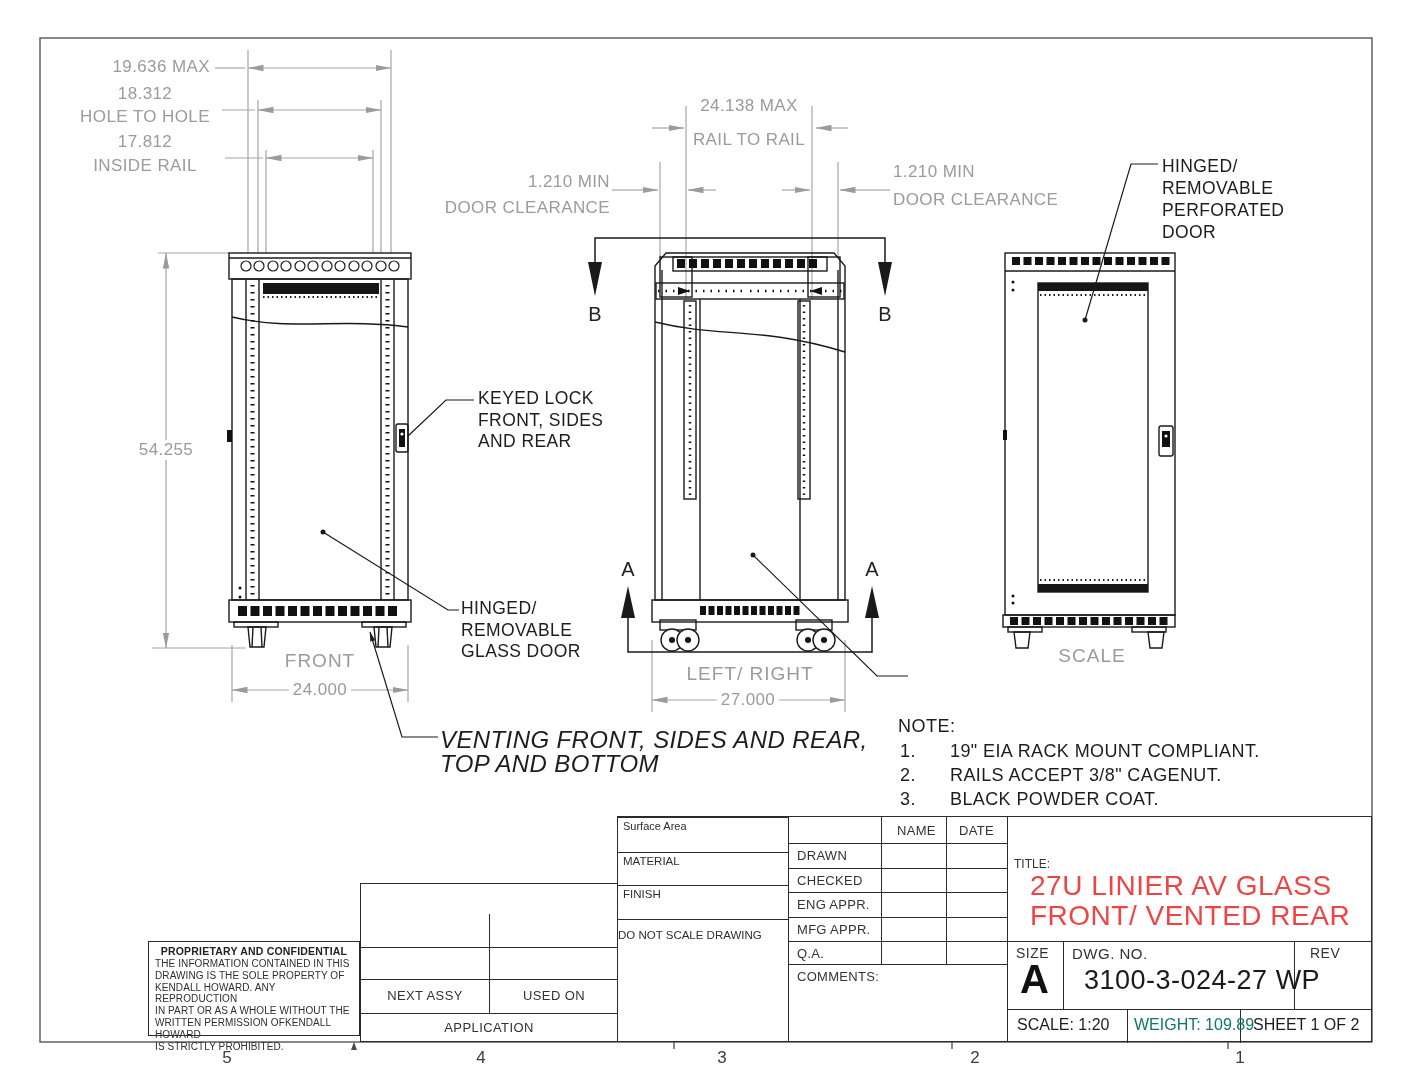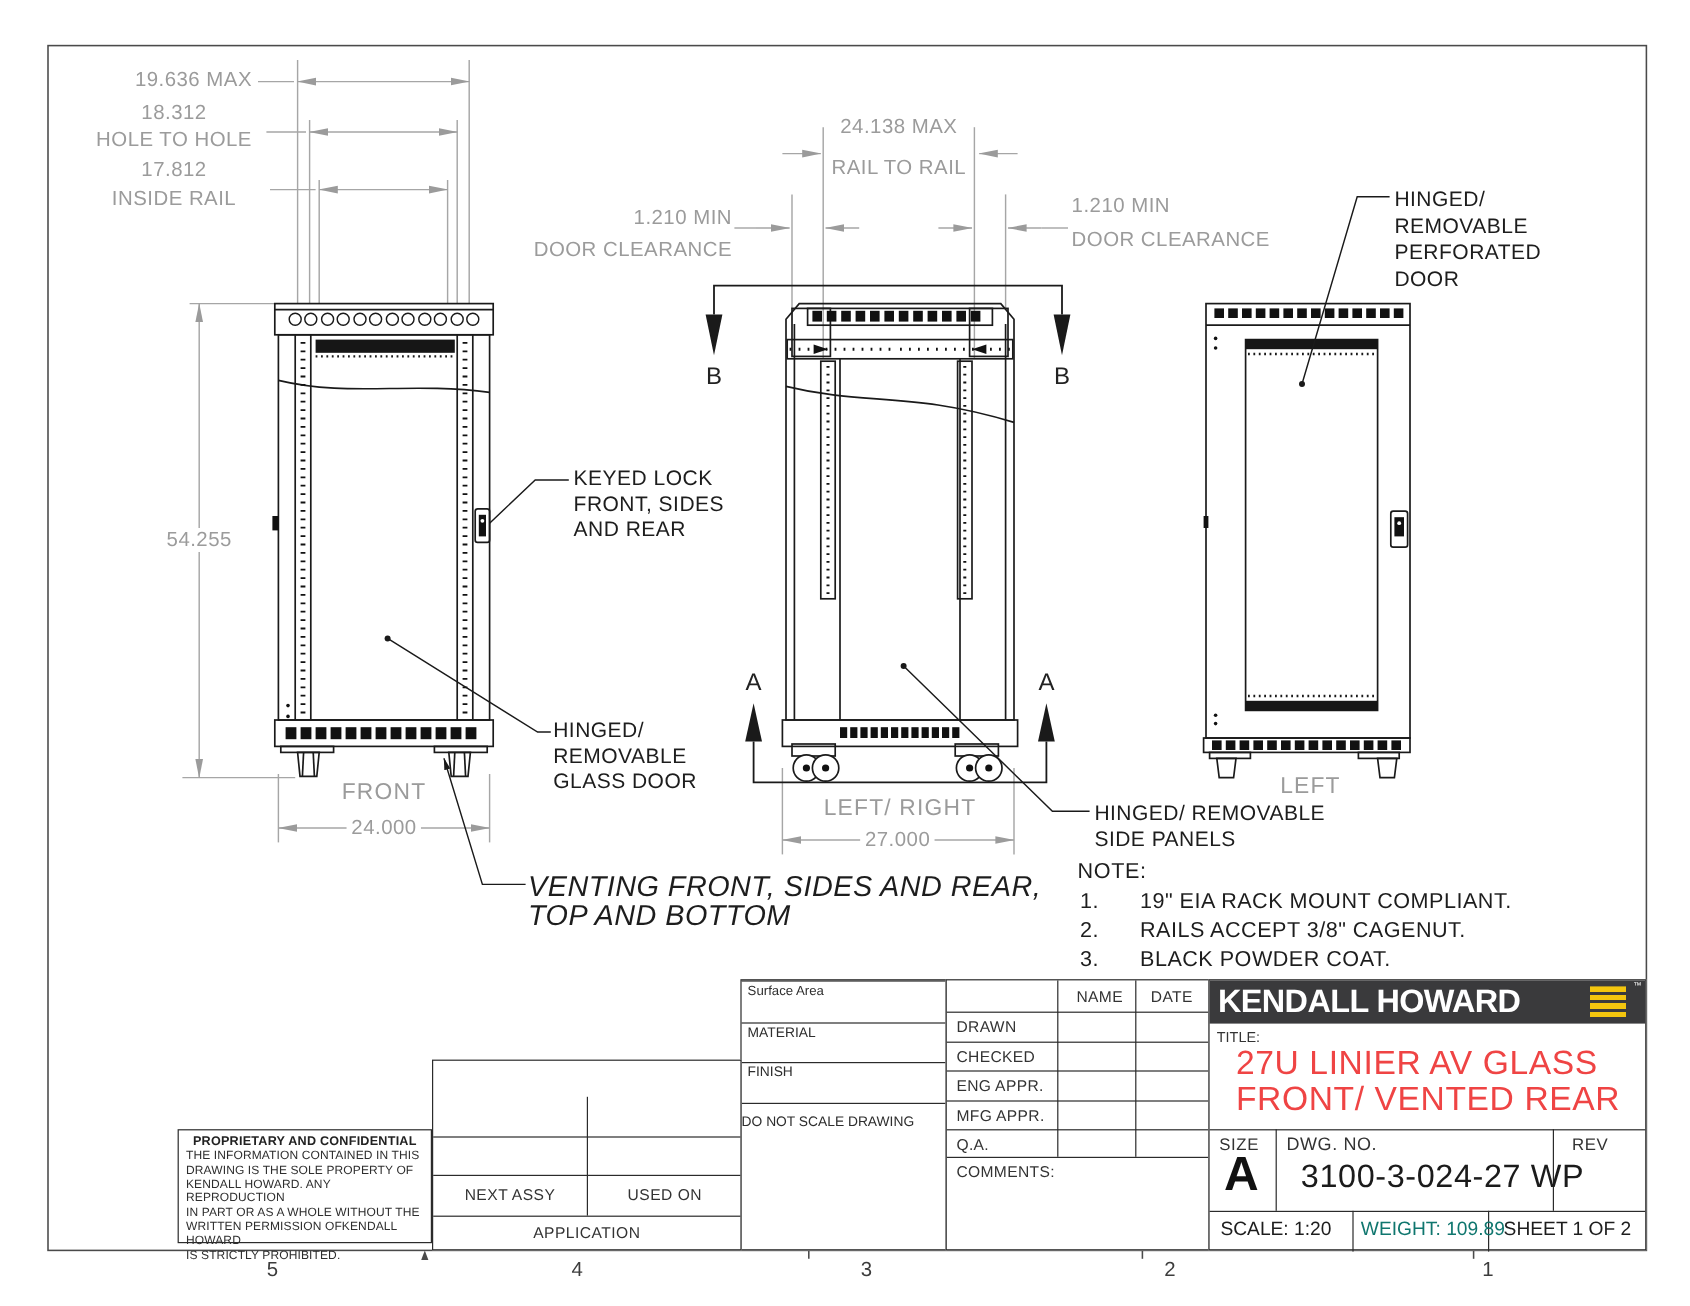--- a/index.html
+++ b/index.html
@@ -335,39 +335,37 @@
   <div class="dim c wbg" style="left:748px;top:690px;">27.000</div>
   <div class="dim c" style="left:749px;top:96px;">24.138 MAX</div>
   <div class="dim c" style="left:749px;top:130px;">RAIL TO RAIL</div>
   <div class="dim r" style="left:450px;top:172px;width:160px;">1.210 MIN</div>
   <div class="dim r" style="left:408px;top:198px;width:202px;">DOOR CLEARANCE</div>
   <div class="dim" style="left:893px;top:162px;">1.210 MIN</div>
   <div class="dim" style="left:893px;top:190px;">DOOR CLEARANCE</div>
 
   <div class="viewlbl" style="left:320px;top:650px;">FRONT</div>
   <div class="viewlbl" style="left:750px;top:663px;">LEFT/ RIGHT</div>
-  <div class="viewlbl" style="left:1092px;top:645px;">LEFT</div>
+  <div class="viewlbl" style="left:1092px;top:645px;">SCALE</div>
 
   <div class="seclbl" style="left:595px;top:303px;">B</div>
   <div class="seclbl" style="left:885px;top:303px;">B</div>
   <div class="seclbl" style="left:628px;top:558px;">A</div>
   <div class="seclbl" style="left:872px;top:558px;">A</div>
 
   <div class="lbl" style="left:478px;top:388px;">KEYED LOCK
 FRONT, SIDES
 AND REAR</div>
   <div class="lbl" style="left:461px;top:598px;">HINGED/
 REMOVABLE
 GLASS DOOR</div>
   <div class="lbl" style="left:1162px;top:155px;line-height:22px;">HINGED/
 REMOVABLE
 PERFORATED
 DOOR</div>
-  <div class="lbl" style="left:912px;top:666px;line-height:22px;">HINGED/ REMOVABLE
-SIDE PANELS</div>
   <div class="lbl" style="left:440px;top:728px;font-size:24px;line-height:24px;font-style:italic;">VENTING FRONT, SIDES AND REAR,
 TOP AND BOTTOM</div>
 
   <div class="note-title" style="left:898px;top:716px;">NOTE:</div>
   <div class="note-row" style="left:900px;top:741px;"><span class="note-num">1.</span><span>19" EIA RACK MOUNT COMPLIANT.</span></div>
   <div class="note-row" style="left:900px;top:765px;"><span class="note-num">2.</span><span>RAILS ACCEPT 3/8" CAGENUT.</span></div>
   <div class="note-row" style="left:900px;top:789px;"><span class="note-num">3.</span><span>BLACK POWDER COAT.</span></div>
 
   <div class="zone" style="left:227px;top:1048px;">5</div>
   <div class="zone" style="left:481px;top:1048px;">4</div>
@@ -403,25 +401,20 @@
     <div class="appr-cell" style="left:170px;top:6px;">DATE</div>
     <div class="appr-cell" style="left:8px;top:31px;">DRAWN</div>
     <div class="appr-cell" style="left:8px;top:56px;">CHECKED</div>
     <div class="appr-cell" style="left:8px;top:80px;">ENG APPR.</div>
     <div class="appr-cell" style="left:8px;top:105px;">MFG APPR.</div>
     <div class="appr-cell" style="left:8px;top:129px;">Q.A.</div>
     <div class="appr-cell" style="left:8px;top:152px;">COMMENTS:</div>
   </div>
 
   <div class="tb" style="left:1007px;top:816px;width:365px;height:226px;">
-    <div class="logo-bar">
-      <div class="logo-text">KENDALL HOWARD</div>
-      <div class="logo-icon"></div>
-      <div class="logo-mark">™</div>
-    </div>
     <div class="tb-abs" style="left:6px;top:40px;font-size:12px;color:#333;">TITLE:</div>
     <div class="ttl-line" style="top:53px;">27U LINIER AV GLASS</div>
     <div class="ttl-line" style="top:83px;">FRONT/ VENTED REAR</div>
     <div class="tb-abs bt" style="left:0;top:124px;width:100%;"></div>
     <div class="tb-abs" style="left:55px;top:124px;width:1px;height:68px;background:#2b2b2b;"></div>
     <div class="tb-abs" style="left:286px;top:124px;width:1px;height:68px;background:#2b2b2b;"></div>
     <div class="tb-abs" style="left:8px;top:128px;font-size:14px;color:#333;letter-spacing:.5px;">SIZE</div>
     <div class="tb-abs" style="left:12px;top:140px;font-size:40px;font-weight:bold;color:#111;">A</div>
     <div class="tb-abs" style="left:64px;top:128px;font-size:15px;color:#333;letter-spacing:.5px;">DWG.  NO.</div>
     <div class="tb-abs" style="left:76px;top:148px;font-size:27px;color:#1b1b1b;letter-spacing:.5px;">3100-3-024-27 WP</div>

